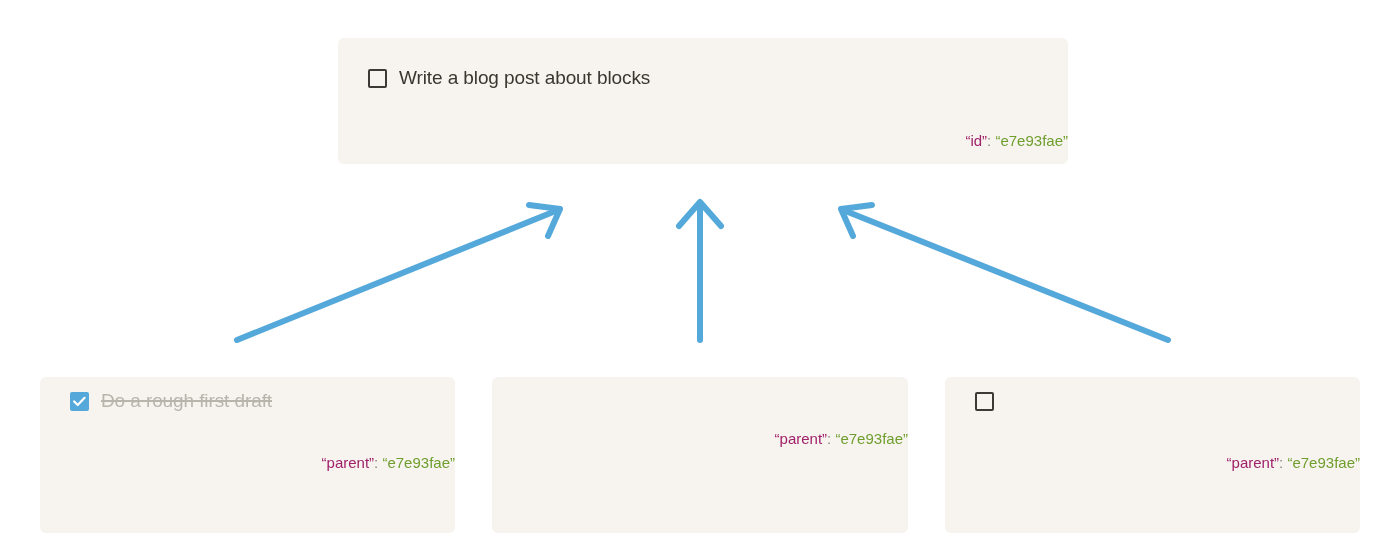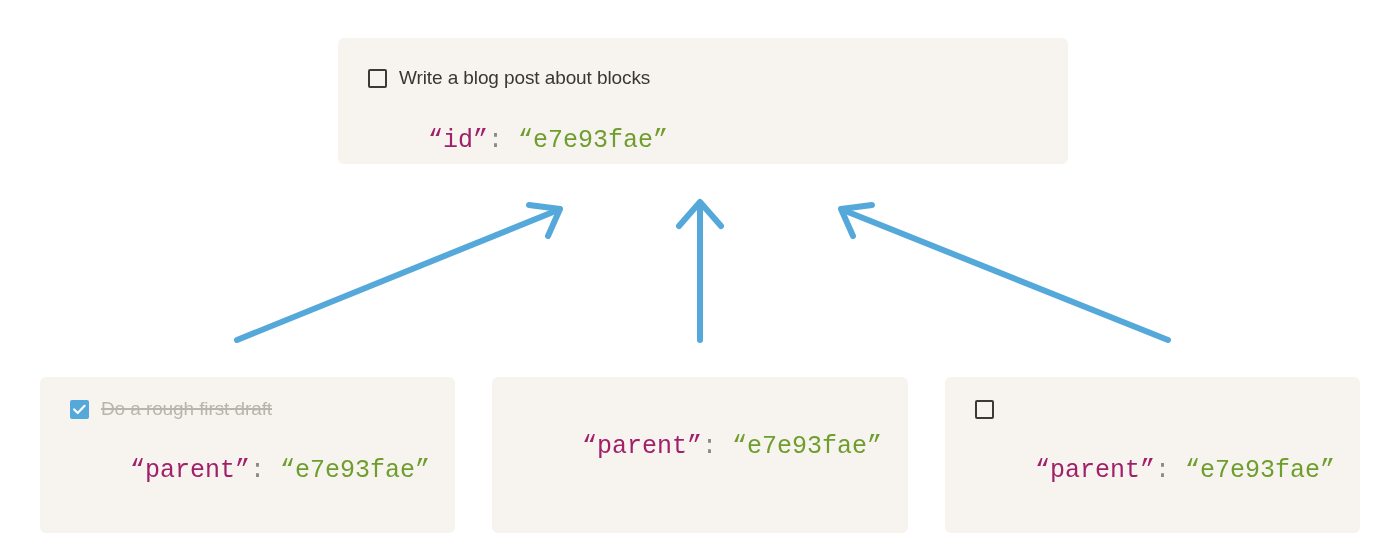--- a/index.html
+++ b/index.html
@@ -27,34 +27,35 @@
   }
 
   
   .card {
     position: absolute;
     background: #f7f4ef;
     border-radius: 6px;
     box-sizing: border-box;
     z-index: 2;
     padding: 0;
+    text-align: right;
   }
 
   .card-root {
     left: 338px;
     top: 38px;
     width: 730px;
     height: 126px;
     padding: 28px 0 0 30px;
   }
 
   .card-child {
     top: 377px;
     height: 156px;
-    padding: 20px 0 0 30px;
+    padding: 12px 0 0 30px;
   }
 
   .card-child-1 { left: 40px;  width: 415px; }
   .card-child-2 { left: 492px; width: 416px; }
   .card-child-3 { left: 945px; width: 415px; }
 
   
   .task-line {
     display: flex;
     align-items: center;
@@ -96,22 +97,22 @@
 
   .task-label.done {
     color: #b9b5ad;
     text-decoration: line-through;
     text-decoration-thickness: 1.6px;
     text-decoration-color: #b9b5ad;
   }
 
   
   .code-line {
-    font-family: Liberation Mono, monospace;
-    font-size: 25px;
+    font-family: Liberation Sans, sans-serif;
+    font-size: 15px;
     line-height: 24px;
     white-space: pre;
     margin-top: 14px;
   }
   .card-root .code-line { margin-top: 15px; }
 
   .tok-key   { color: #a0216a; }
   .tok-punct { color: #8a8880; }
   .tok-str   { color: #6f9e2e; }
 </style>

